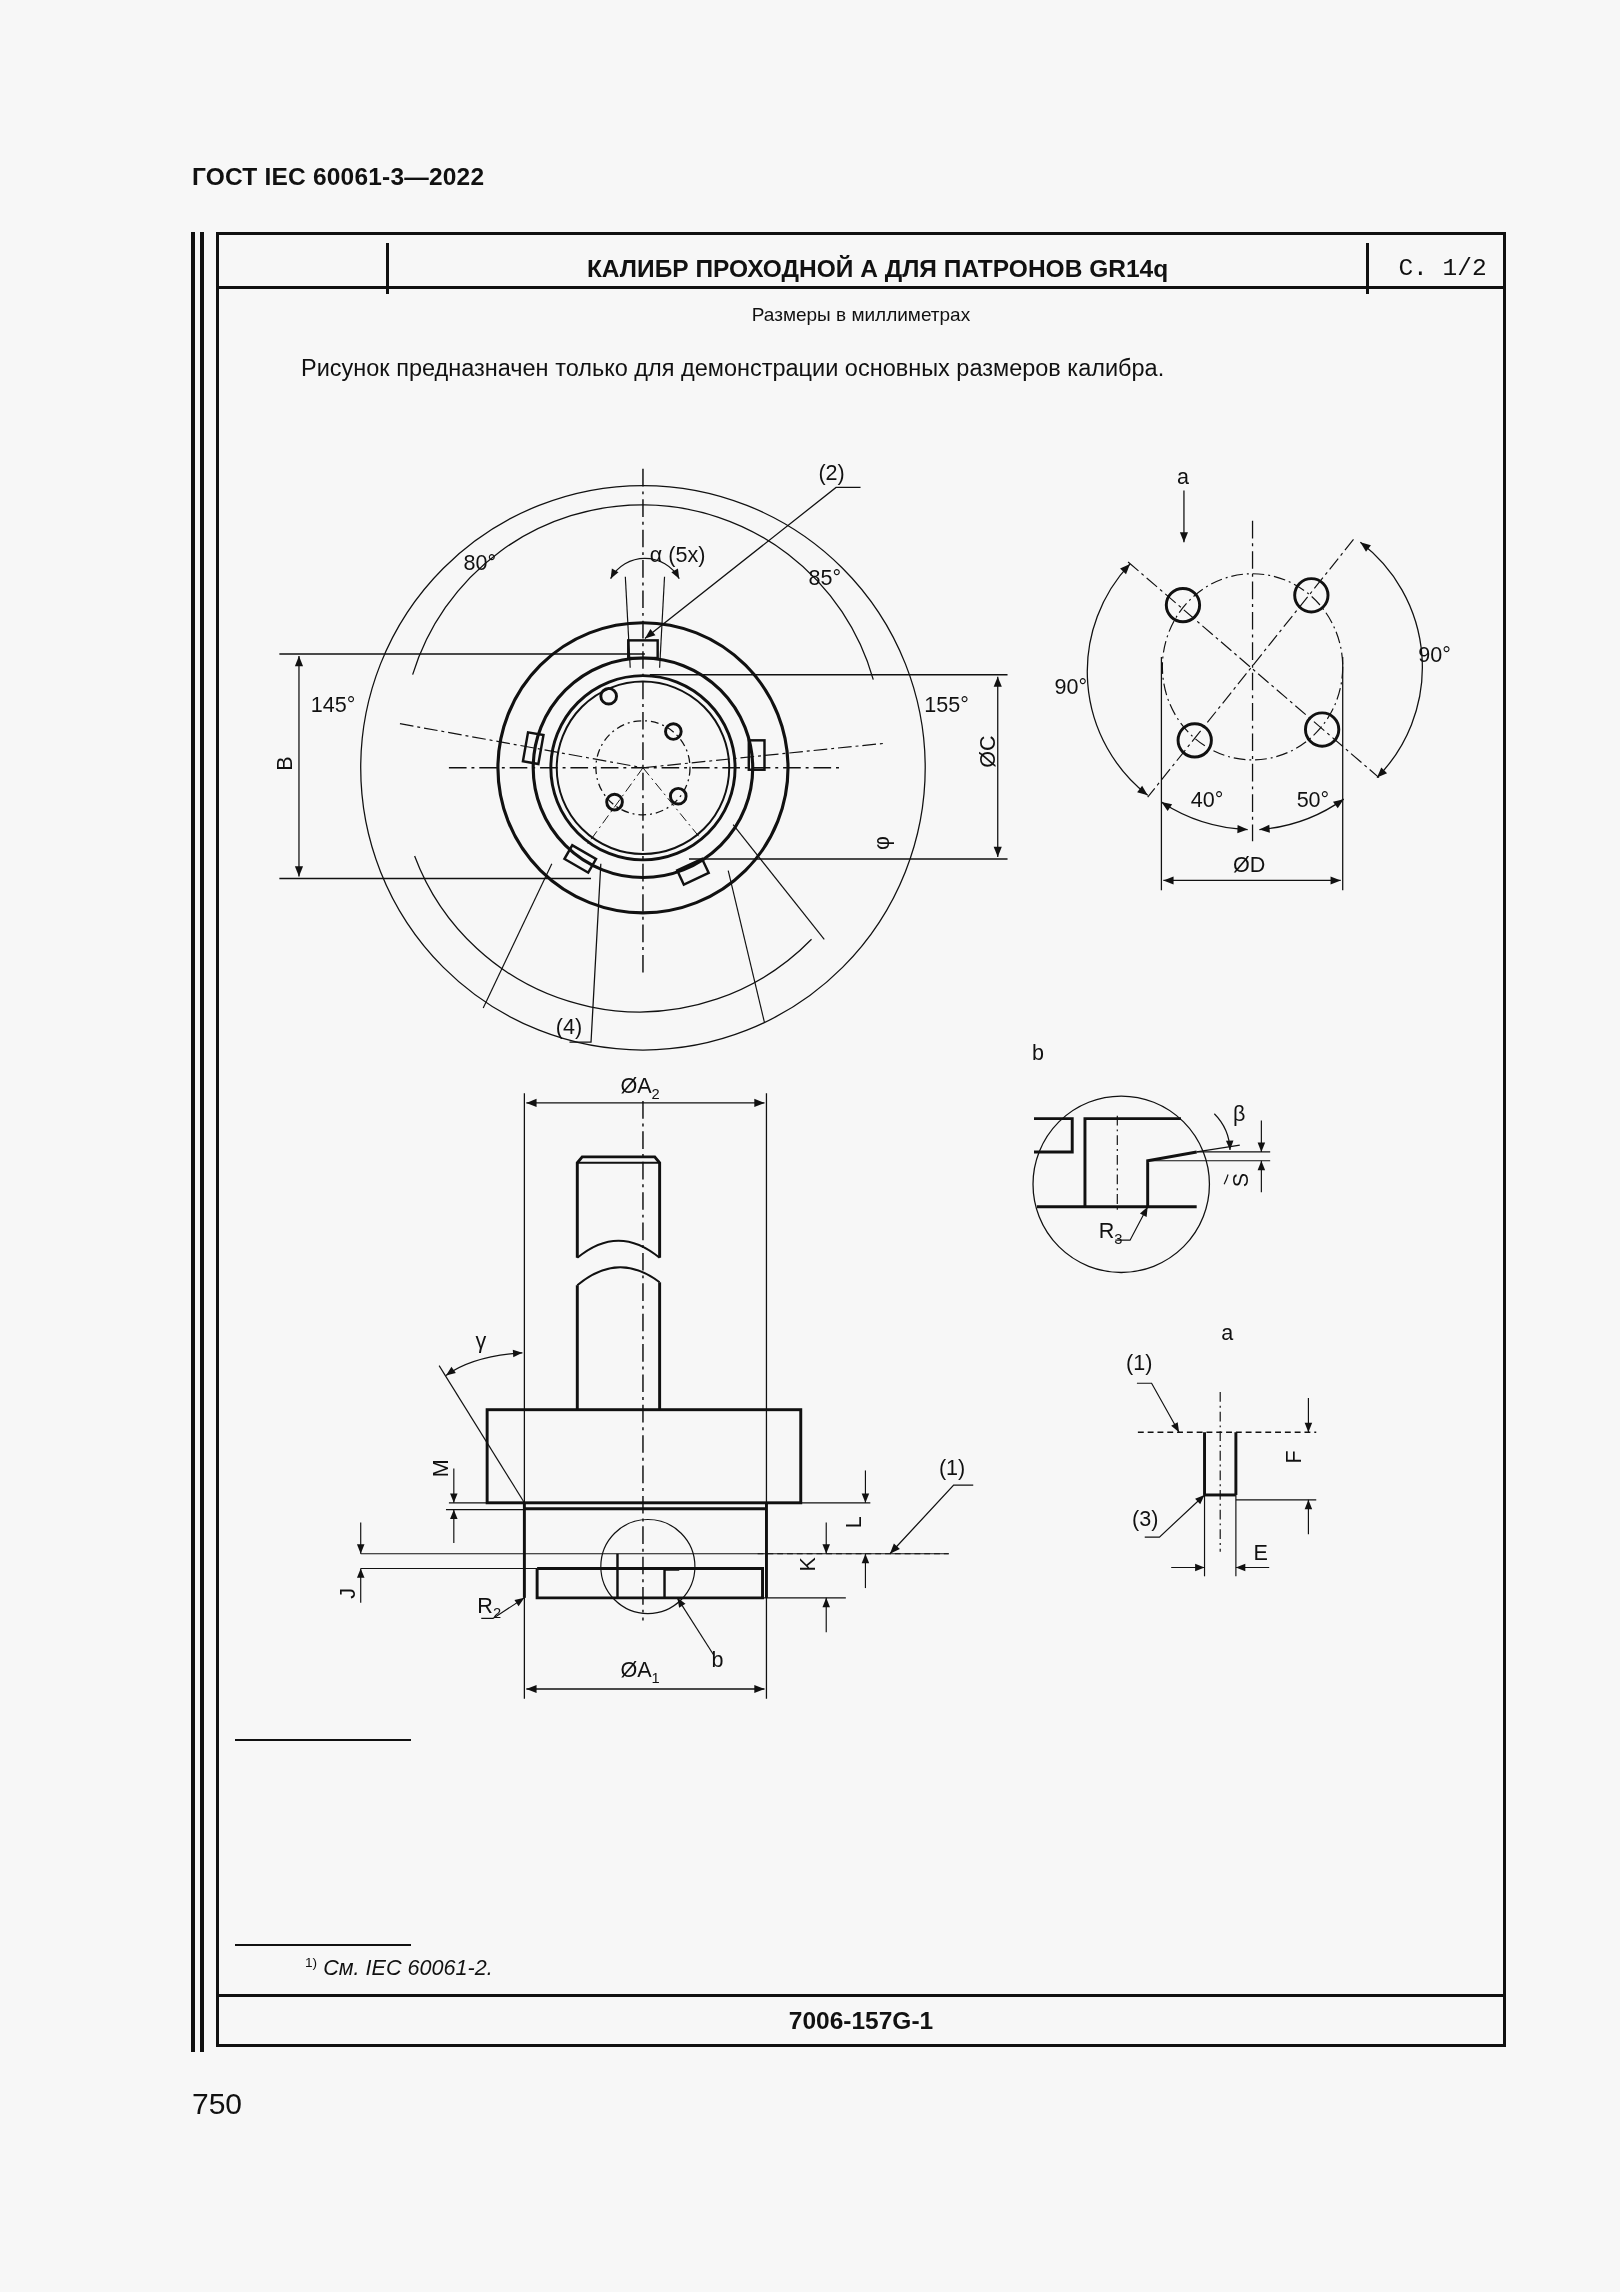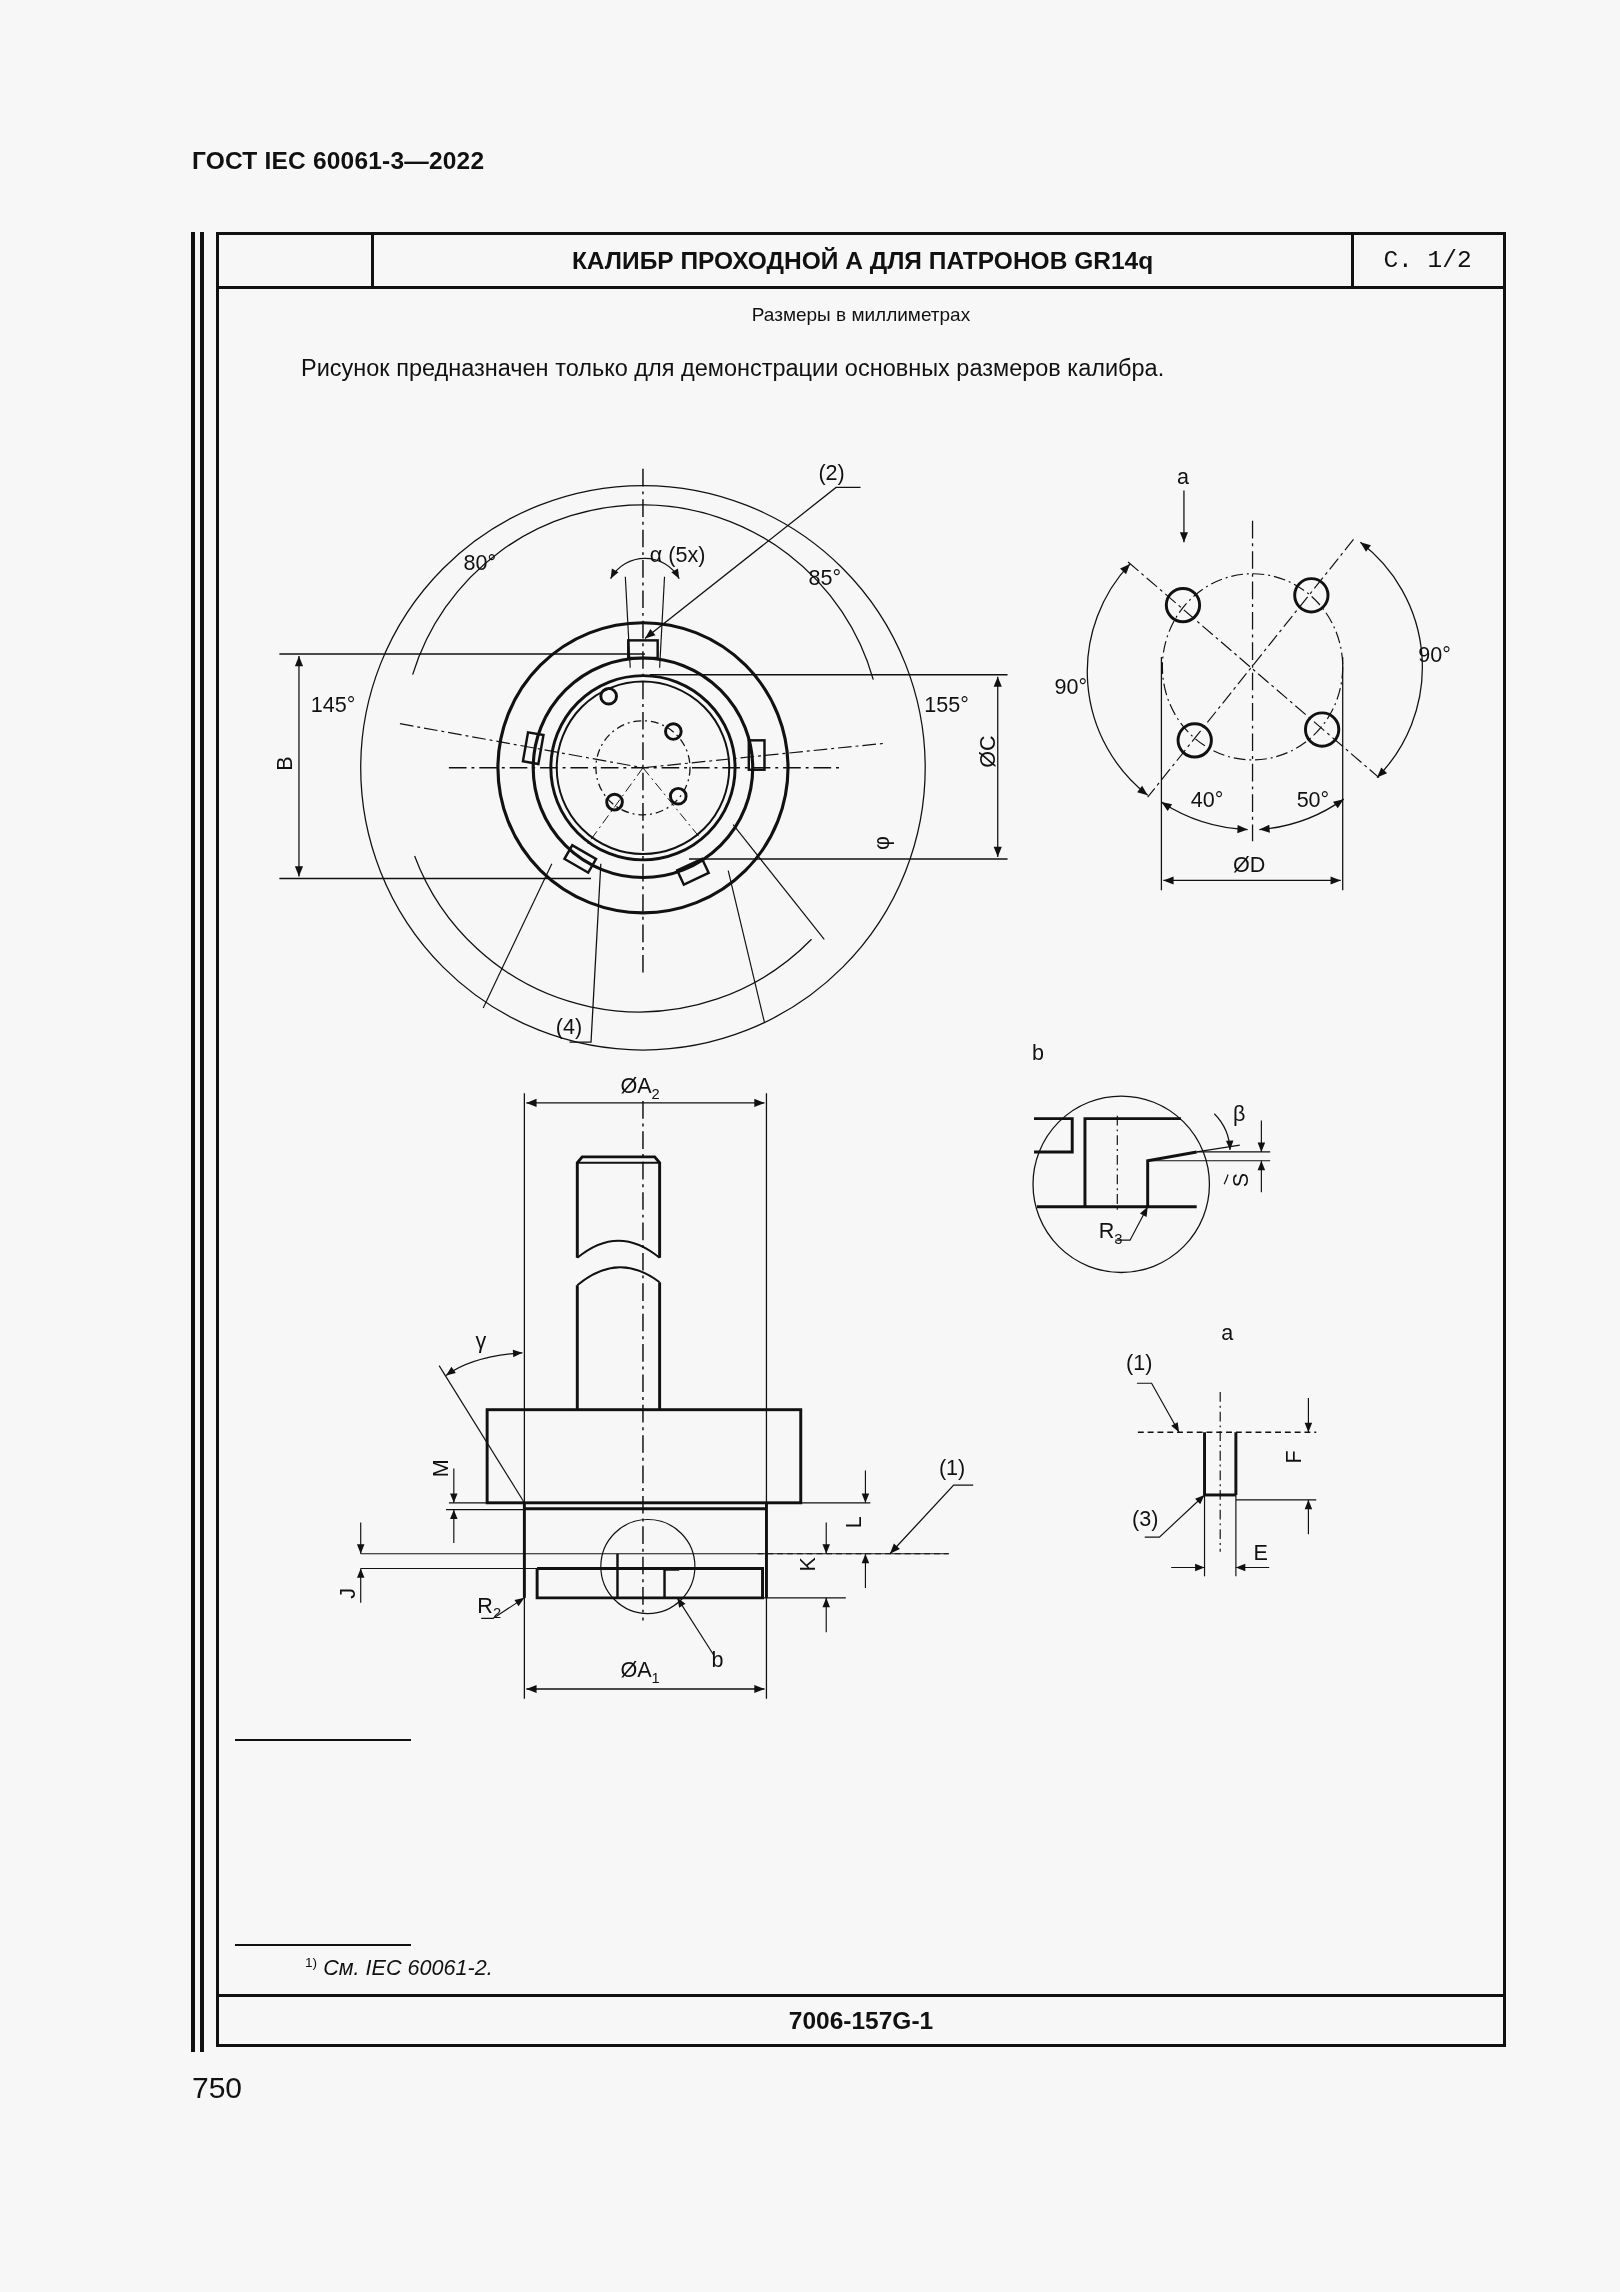--- a/index.html
+++ b/index.html
@@ -1,25 +1,25 @@
 <!DOCTYPE html>
 <html><head>
 <meta charset="utf-8">
 <style>
   html, body { margin: 0; padding: 0; }
   body {
     width: 1620px; height: 2293px; background: #f7f7f7; position: relative;
     font-family: "Liberation Sans", sans-serif; color: #111; overflow: hidden;
   }
-  .abs { position: absolute; }
+  .abs { position: absolute; margin-top: 16px; }
   .std-id { left: 192px; top: 147px; font-size: 24.5px; font-weight: bold; letter-spacing: 0.2px; }
   .margin-line { position: absolute; width: 3.9px; background: #111; top: 232px; height: 1820px; }
   .frame { position: absolute; left: 216px; top: 232px; width: 1290px; height: 1815px; border: 3.9px solid #111; box-sizing: border-box; }
   .hdr { position: absolute; left: 0; top: 0; right: 0; height: 51px; border-bottom: 3.9px solid #111; box-sizing: content-box; }
-  .hdr-cell { position: absolute; top: 0; height: 51px; display: flex; align-items: center; justify-content: center; box-sizing: border-box; }
+  .hdr-cell { position: absolute; top: 8px; height: 51px; display: flex; align-items: center; justify-content: center; box-sizing: border-box; margin-left: 15px; }
   .hdr-blank { left: 0; width: 155px; border-right: 3.9px solid #111; }
   .hdr-title { left: 155px; width: 980px; font-size: 24.5px; font-weight: bold; border-right: 3.9px solid #111; }
   .hdr-page { left: 1135px; width: 147px; font-size: 24.5px; font-family: Liberation Mono, monospace; }
   .units { position: absolute; left: 0; right: 0; top: 69px; text-align: center; font-size: 19px; }
   .note { position: absolute; left: 82px; top: 116px; font-size: 23.5px; line-height: 35px; }
   .note sup { font-size: 14.7px; }
   .drawing { position: absolute; left: -216px; top: -232px; width: 1620px; height: 2293px; pointer-events: none; }
   .drawing text { font-family: "Liberation Sans", sans-serif; fill: #111; }
   .fn-rule { position: absolute; height: 2px; background: #111; width: 176px; left: 15.7px; }
   .fn1 { position: absolute; left: 15.7px; right: 15.7px; top: 1514px; font-size: 21.6px; line-height: 29px; text-indent: 86px; text-align: justify; }

